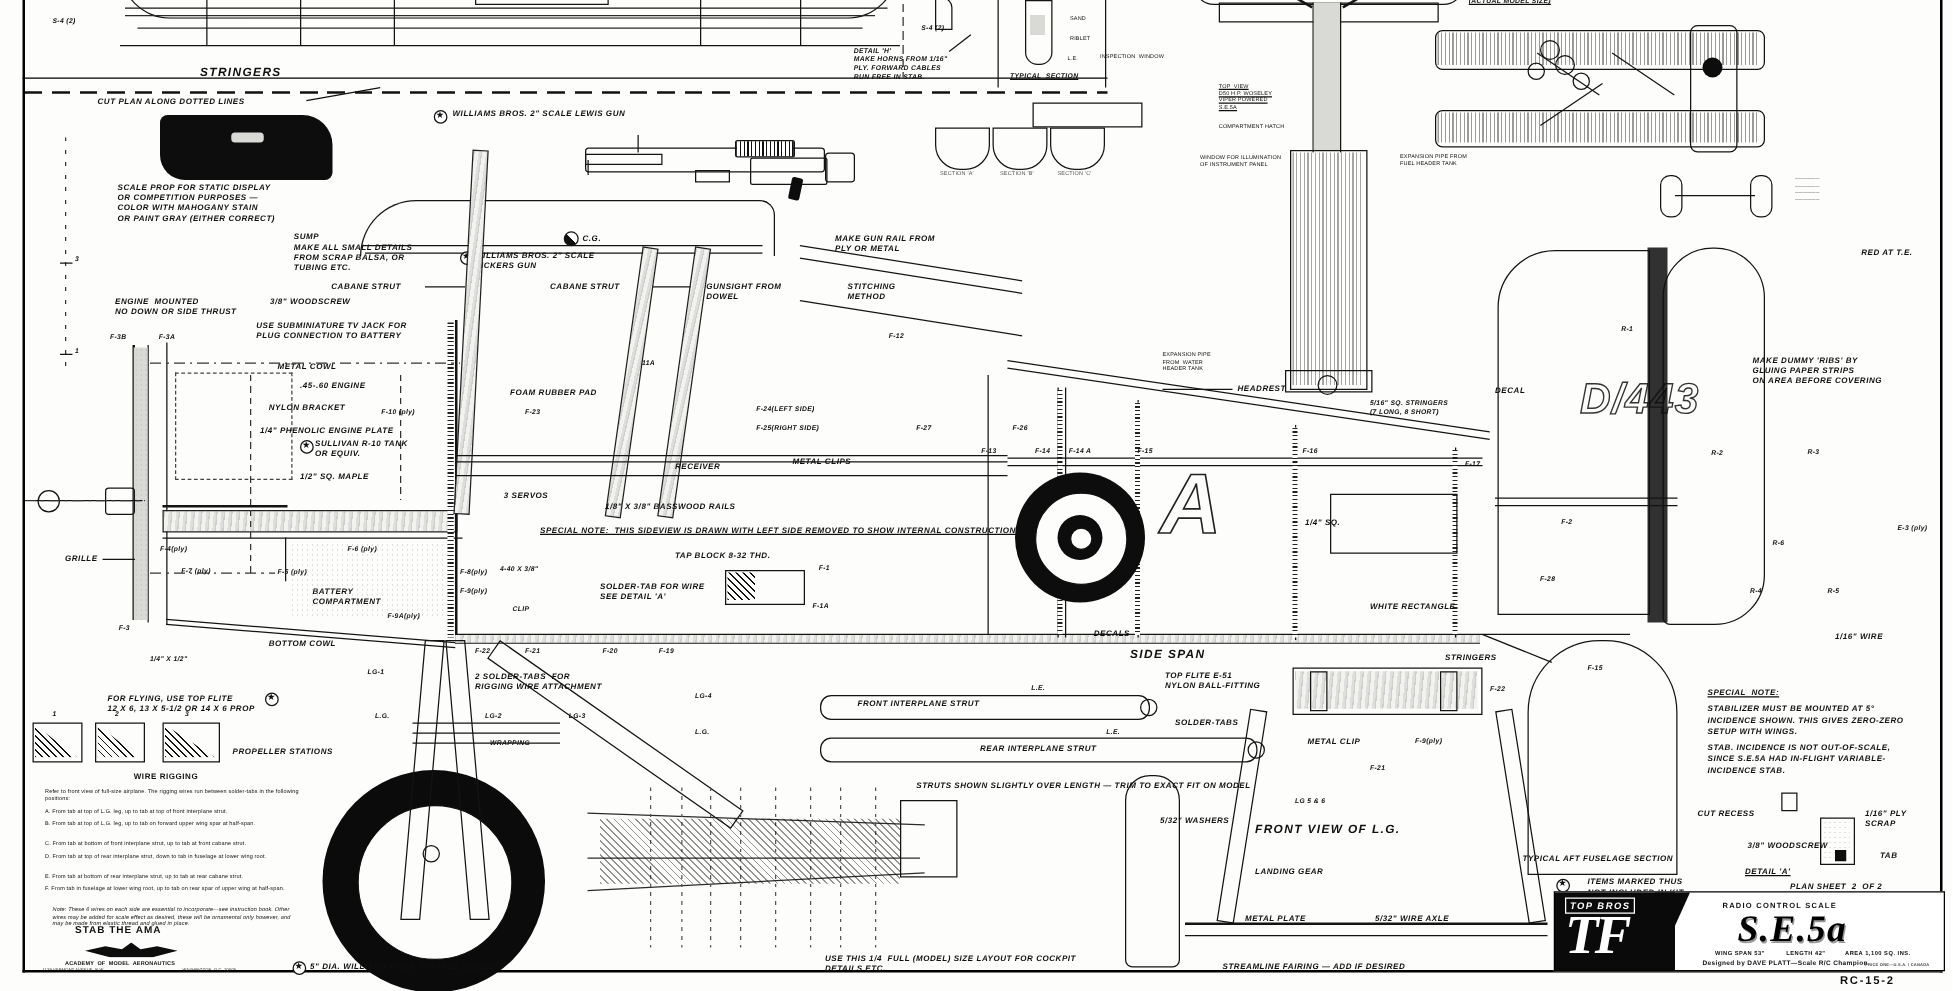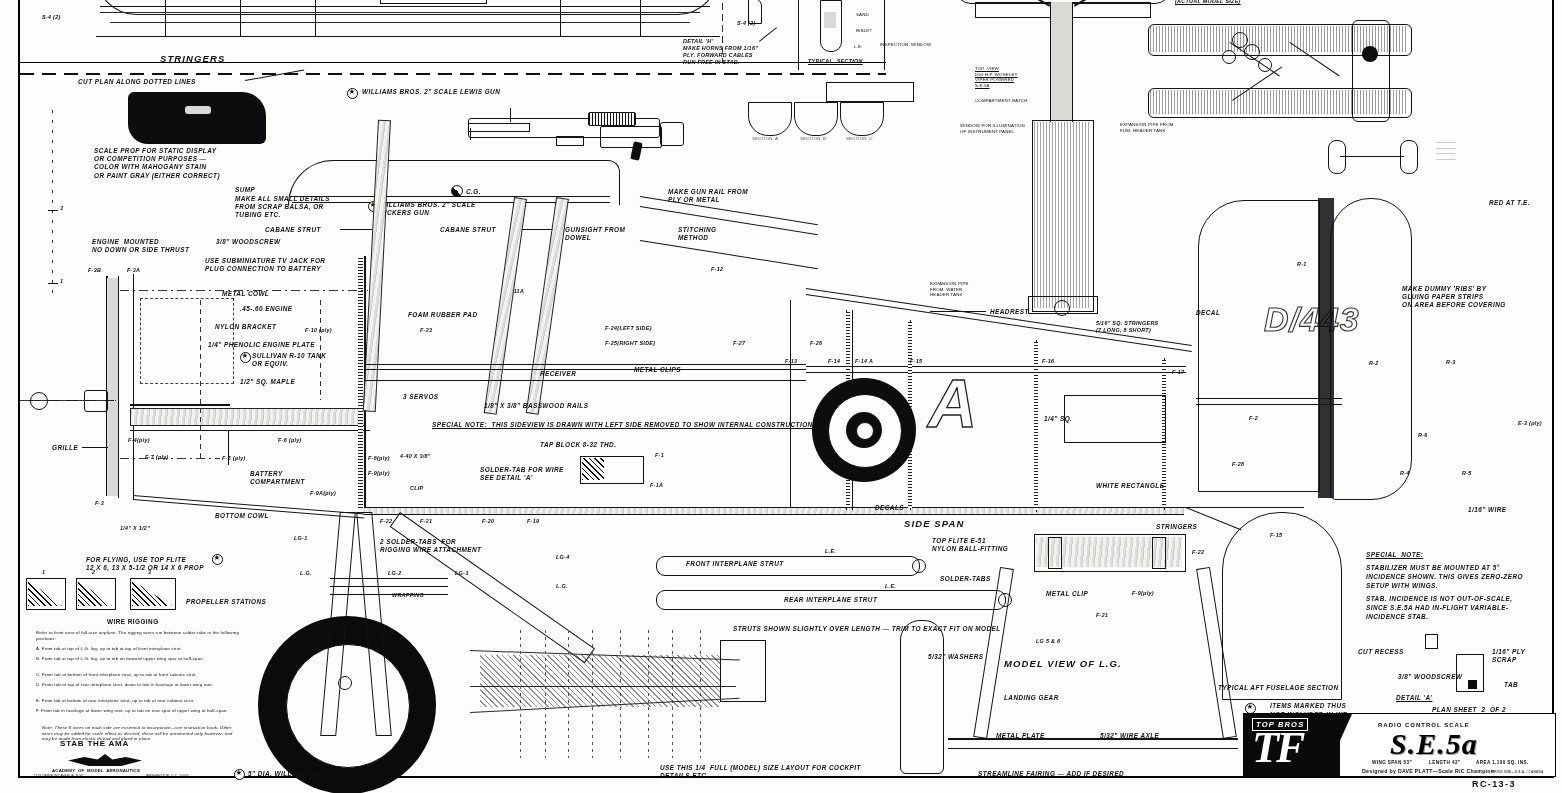--- a/index.html
+++ b/index.html
@@ -419,21 +419,21 @@
   <div class="circ" style="left:998px;top:593px;width:12px;height:12px;"></div>
   <div class="lbl" style="left:686px;top:560px;">FRONT INTERPLANE STRUT</div>
   <div class="lbl" style="left:784px;top:596px;">REAR INTERPLANE STRUT</div>
   <div class="lbl" style="left:932px;top:537px;">TOP FLITE E-51
 NYLON BALL-FITTING</div>
   <div class="lbl" style="left:940px;top:575px;">SOLDER-TABS</div>
   <div class="lbl sm" style="left:825px;top:548px;">L.E.</div>
   <div class="lbl sm" style="left:885px;top:583px;">L.E.</div>
   <div class="lbl" style="left:733px;top:625px;">STRUTS SHOWN SLIGHTLY OVER LENGTH — TRIM TO EXACT FIT ON MODEL</div>
 
-  <div class="lbl med" style="left:1004px;top:660px;">MODEL VIEW OF L.G.</div>
+  <div class="lbl med" style="left:1004px;top:660px;">FRONT VIEW OF L.G.</div>
   <div class="box" style="left:1034px;top:534px;width:150px;height:36px;"></div>
   <div class="wood" style="left:1036px;top:537px;width:146px;height:30px;"></div>
   <div class="box" style="left:1048px;top:537px;width:12px;height:30px;"></div>
   <div class="box" style="left:1152px;top:537px;width:12px;height:30px;"></div>
   <div class="lbl" style="left:1046px;top:590px;">METAL CLIP</div>
   <div class="lbl sm" style="left:1192px;top:549px;">F-22</div>
   <div class="lbl sm" style="left:1132px;top:590px;">F-9(ply)</div>
   <div class="lbl sm" style="left:1096px;top:612px;">F-21</div>
   <div class="box" style="left:1000px;top:568px;width:12px;height:170px;transform:rotate(9deg);transform-origin:50% 0;"></div>
   <div class="box" style="left:1196px;top:568px;width:12px;height:170px;transform:rotate(-9deg);transform-origin:50% 0;"></div>
@@ -534,21 +534,21 @@
     <div class="lbl upr" style="left:134px;top:7px;font-size:6px;letter-spacing:1px;">RADIO CONTROL SCALE</div>
     <div class="sea" style="position:absolute;left:146px;top:14px;font-size:30px;letter-spacing:1px;line-height:32px;
                 text-shadow:1px 1px 0 #999;">S.E.5a</div>
     <div class="lbl upr" style="left:128px;top:45px;font-size:4.6px;letter-spacing:.4px;">WING SPAN 53"</div>
     <div class="lbl upr" style="left:185px;top:45px;font-size:4.6px;letter-spacing:.4px;">LENGTH 42"</div>
     <div class="lbl upr" style="left:232px;top:45px;font-size:4.6px;letter-spacing:.4px;">AREA 1,100 SQ. INS.</div>
     <div class="lbl upr" style="left:118px;top:53px;font-size:5.2px;letter-spacing:.3px;">Designed by DAVE PLATT—Scale R/C Champion</div>
     <div class="lbl upr" style="left:248px;top:54px;font-size:3.2px;letter-spacing:.2px;color:#444;">PRICE ONE—U.S.A. / CANADA</div>
   </div>
 
-  <div class="lbl upr" style="left:1472px;top:780px;font-size:9px;letter-spacing:1.4px;font-weight:bold;">RC-13-3</div>
+  <div class="lbl upr" style="left:1472px;top:780px;font-size:9px;letter-spacing:1.4px;font-weight:bold;">RC-15-2</div>
 
   <div class="dashdot" style="left:20px;top:400px;width:96px;"></div>
   <div class="dashdot" style="left:120px;top:290px;width:248px;"></div>
   <div class="dashdot" style="left:120px;top:458px;width:100px;"></div>
   <div class="dashcol" style="left:200px;top:300px;height:160px;"></div>
   <div class="dashcol" style="left:320px;top:300px;height:100px;"></div>
 
   <div class="hl" style="left:640px;top:196px;width:180px;transform:rotate(9deg);transform-origin:0 0;"></div>
   <div class="hl" style="left:640px;top:206px;width:180px;transform:rotate(9deg);transform-origin:0 0;"></div>
   <div class="hl" style="left:640px;top:240px;width:180px;transform:rotate(9deg);transform-origin:0 0;"></div>

